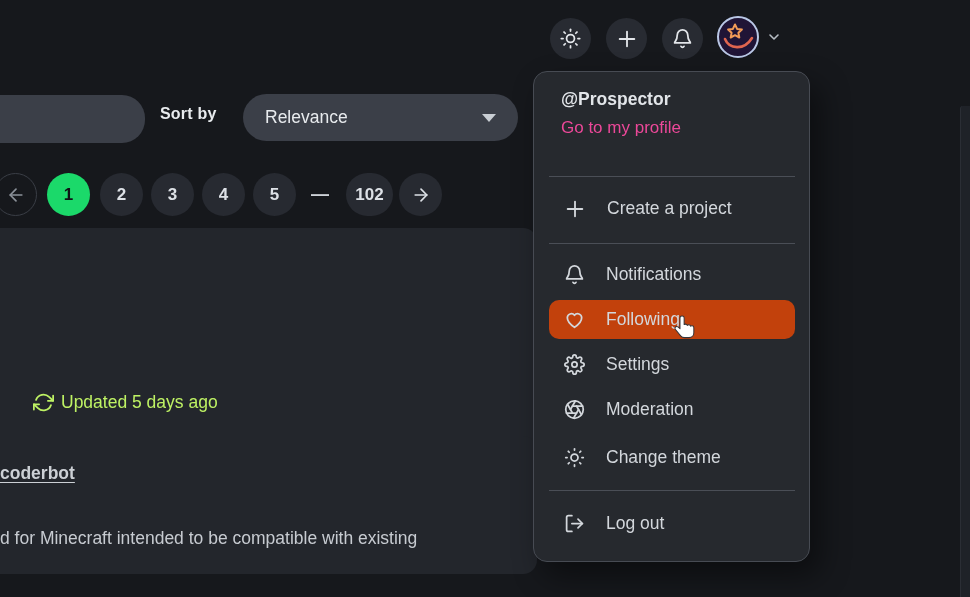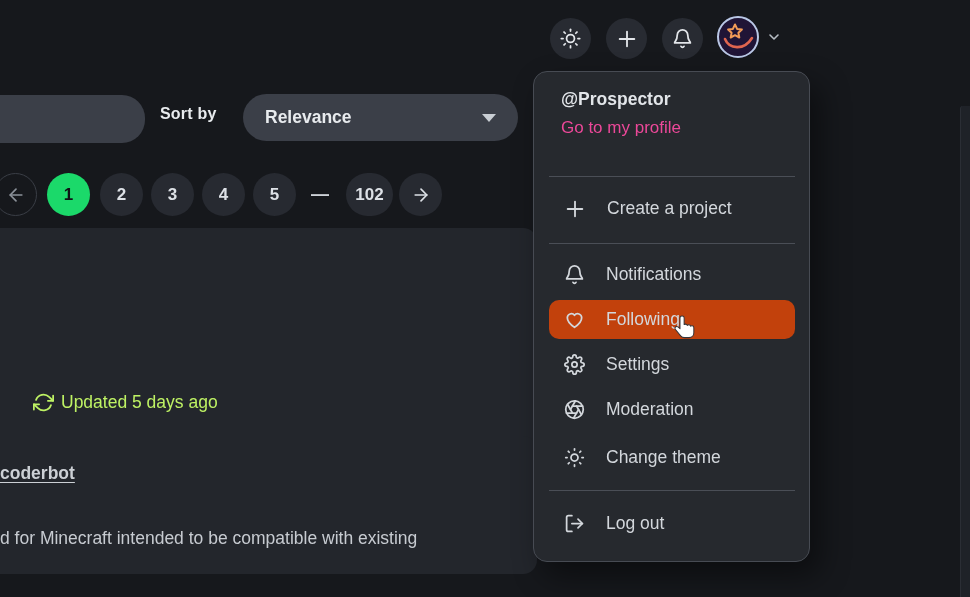--- a/index.html
+++ b/index.html
@@ -30,21 +30,20 @@
   .sortby{
     position:absolute;left:160px;top:105px;font-size:16px;font-weight:700;
     color:#e8ebee;letter-spacing:.2px;
   }
   .relevance{
     position:absolute;left:243px;top:94px;width:275px;height:47px;
     border-radius:24px;background:#3b3f48;border:none;color:#e8ebee;
     display:flex;align-items:center;cursor:pointer;
     font-size:17.5px;padding:0 22px;justify-content:space-between;
     font-family:"Liberation Sans",sans-serif;
-    font-weight:bold;
   }
   .caret{width:0;height:0;border-left:7px solid transparent;
     border-right:7px solid transparent;border-top:8px solid #c9ced4;}
   
   .page-btn{
     position:absolute;top:173px;width:43px;height:43px;border-radius:50%;
     background:#272a31;border:none;color:#dde1e6;font-size:17px;
     font-weight:700;display:flex;align-items:center;justify-content:center;
     cursor:pointer;font-family:"Liberation Sans",sans-serif;padding:0;
   }

